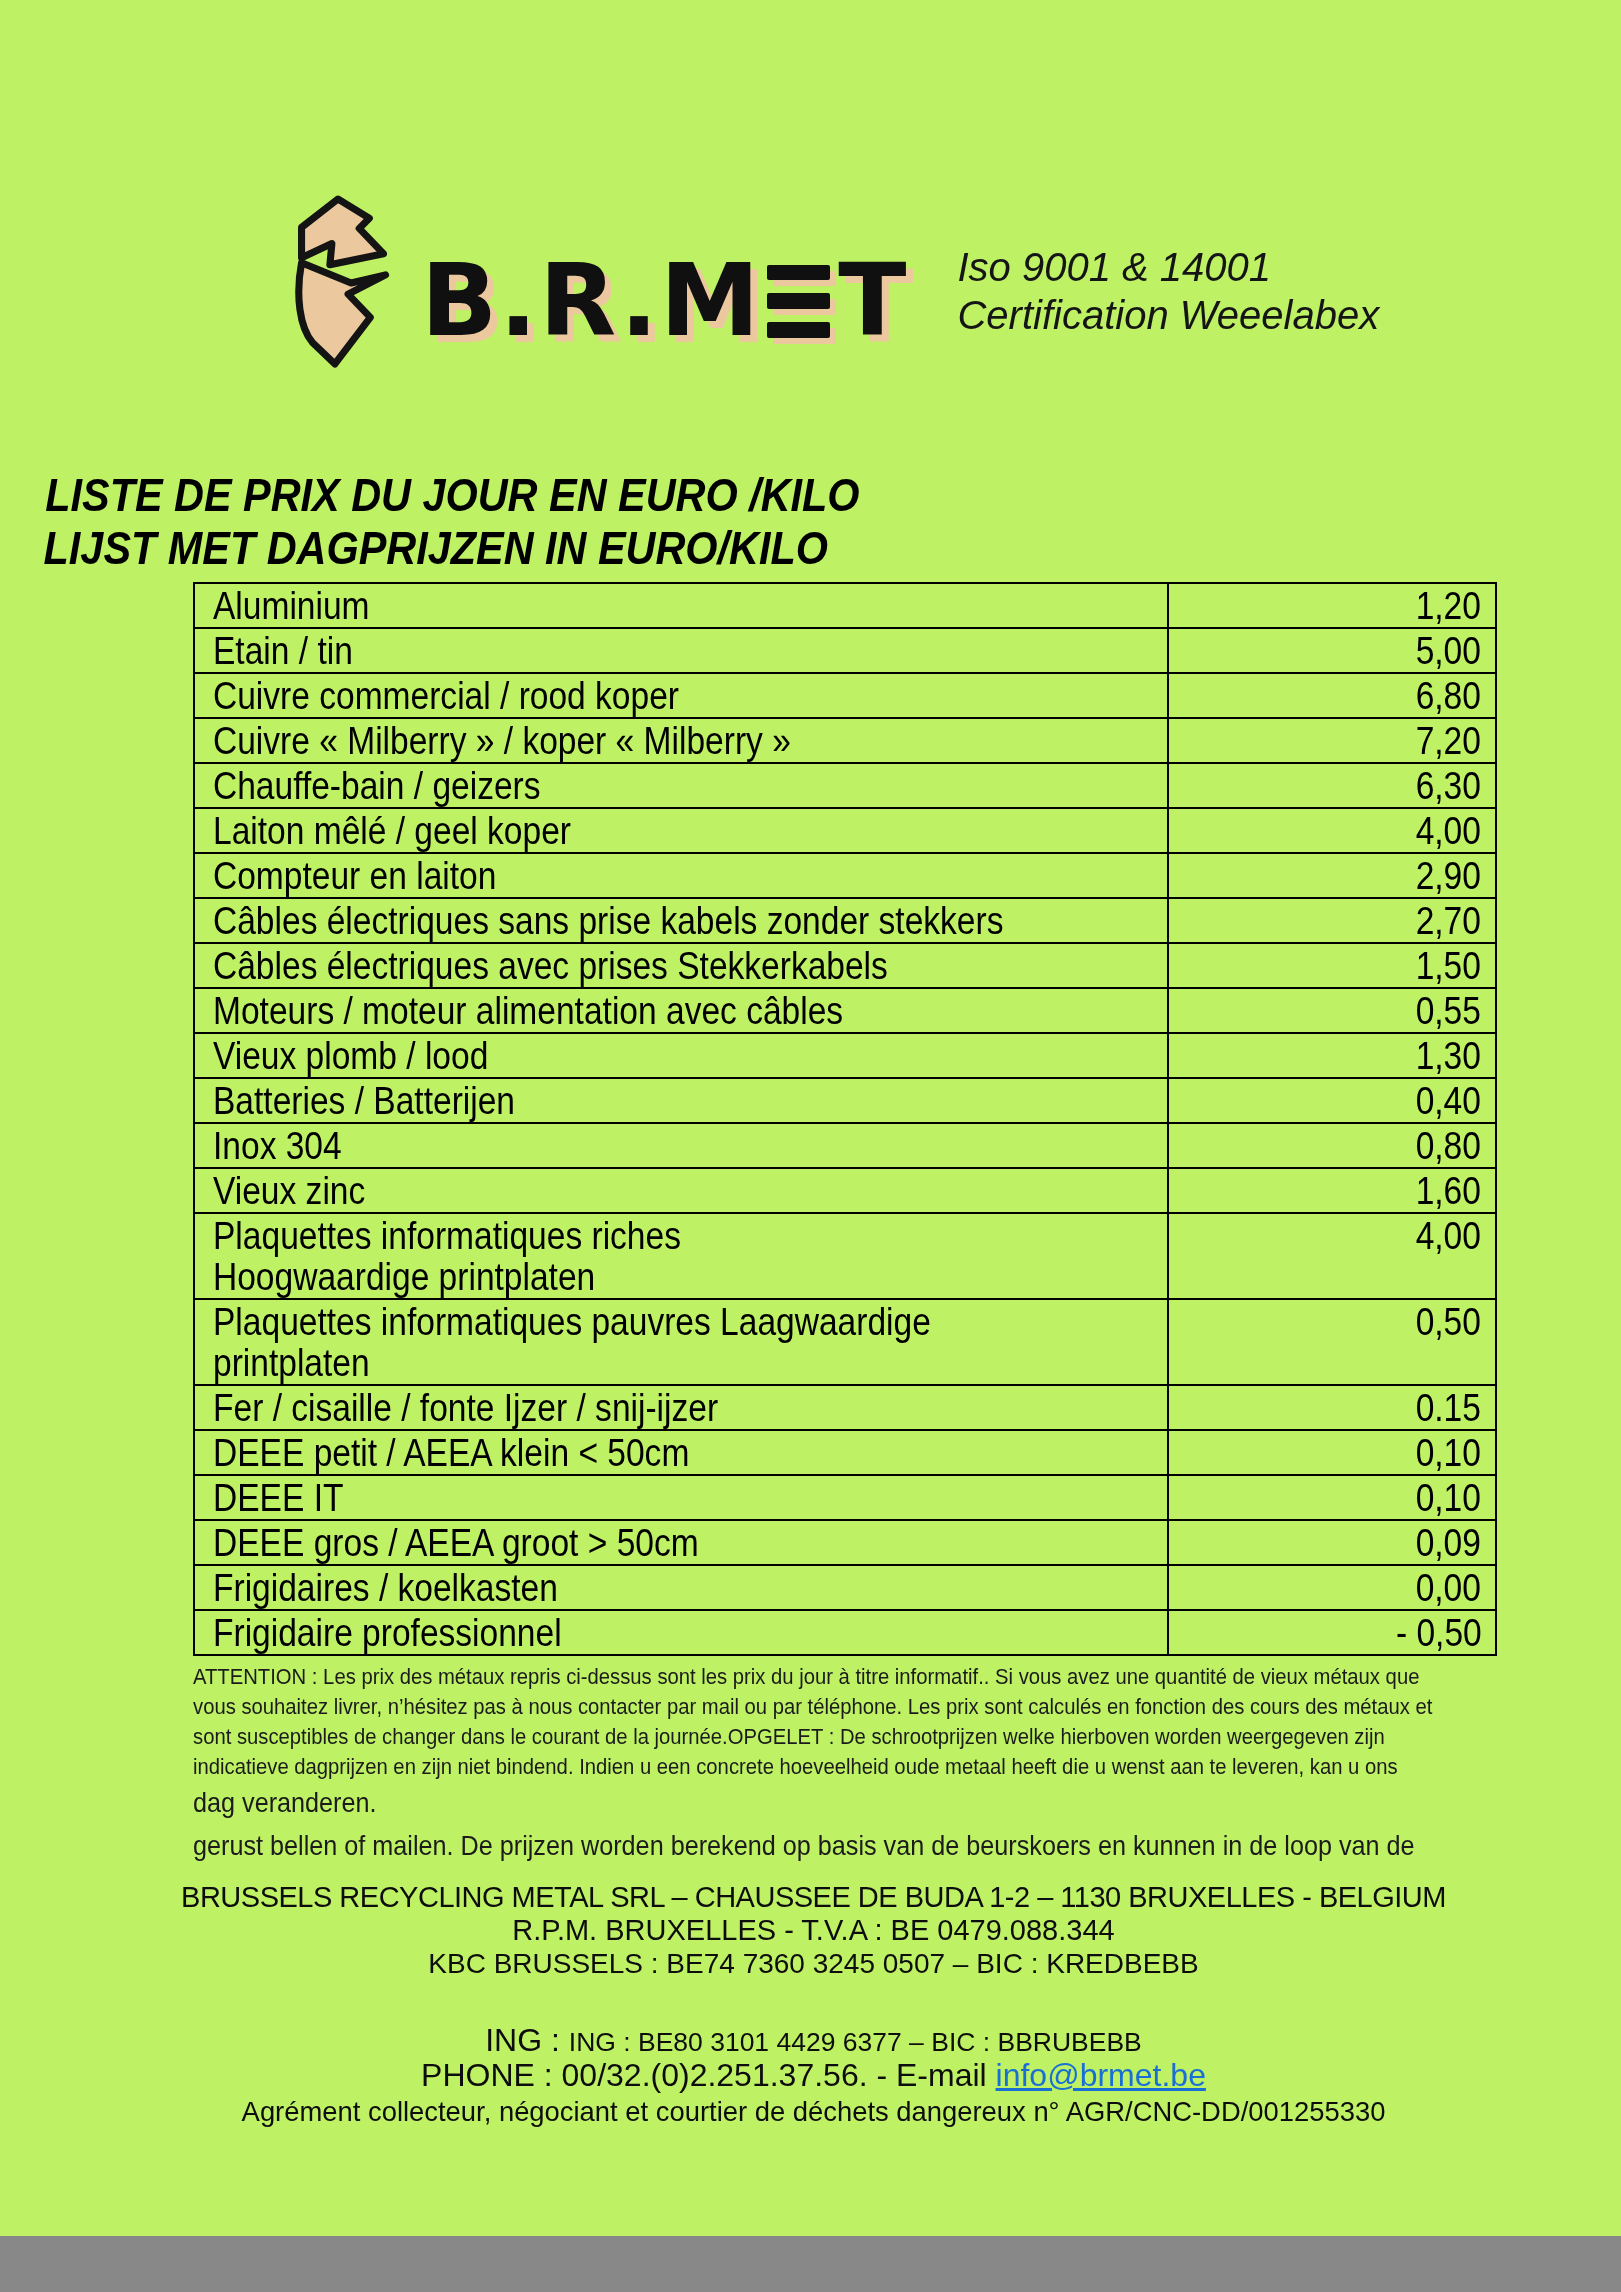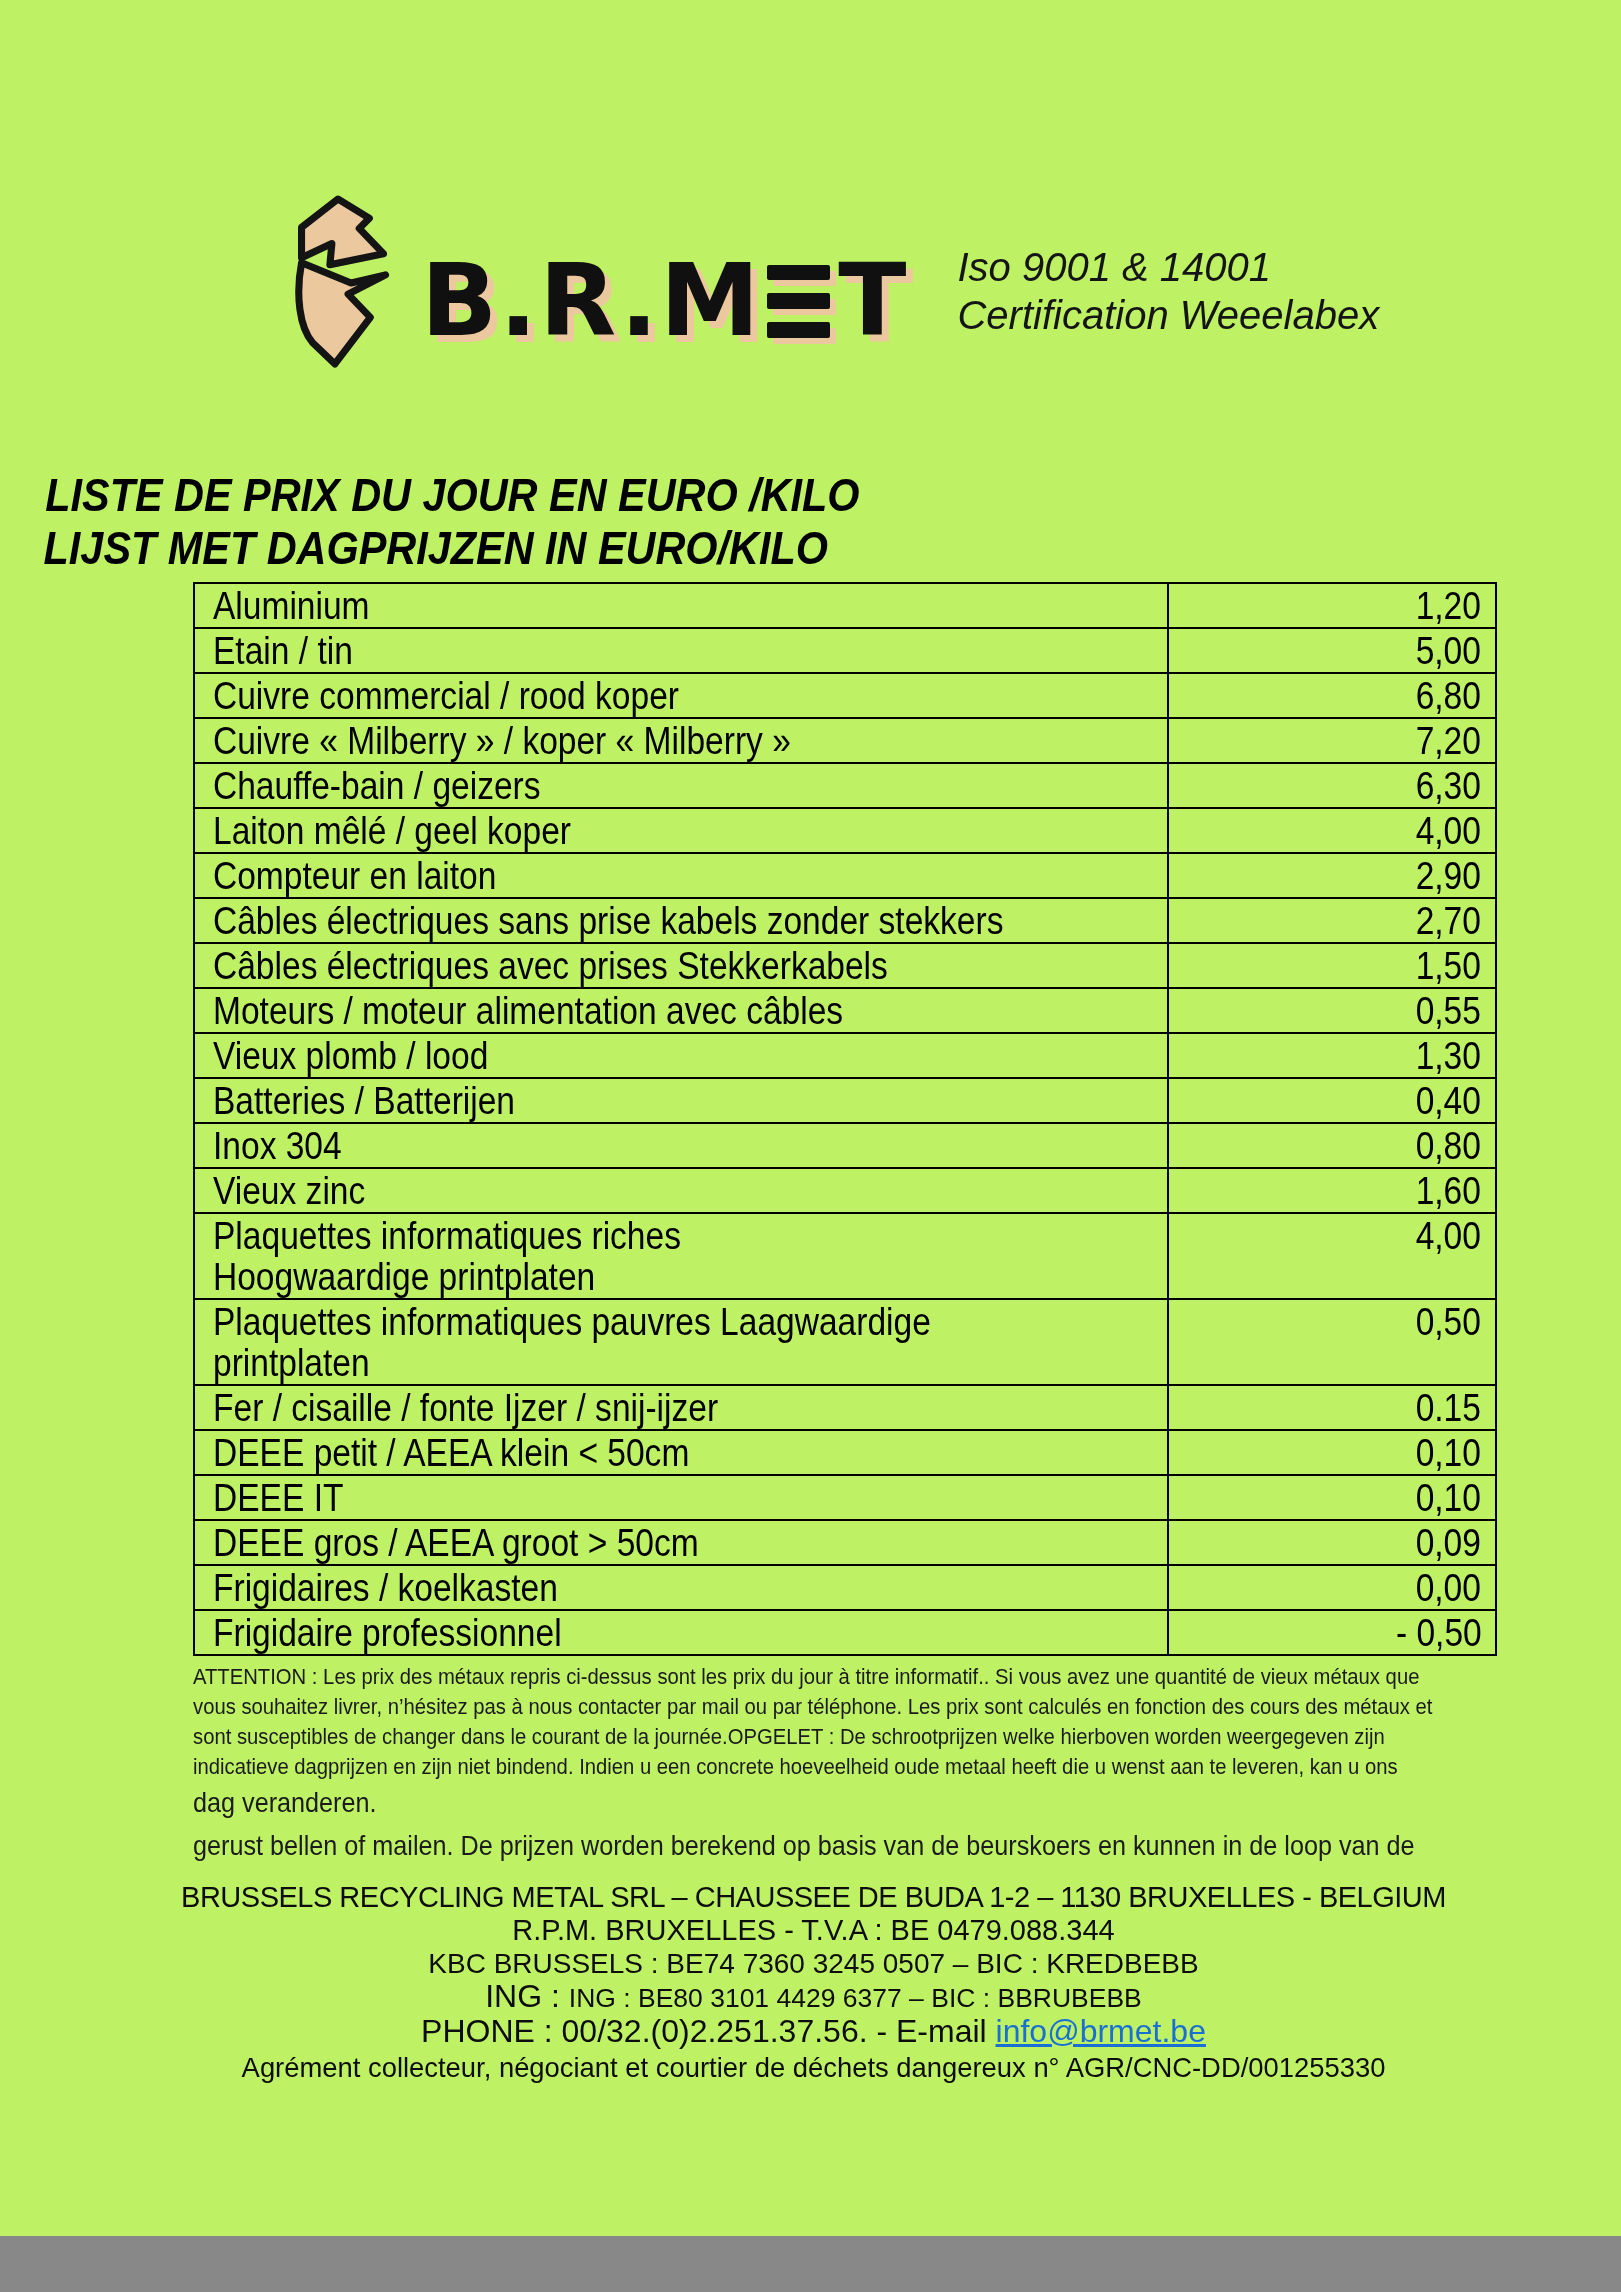--- a/index.html
+++ b/index.html
@@ -41,21 +41,21 @@
   .dl { white-space:nowrap; }
   .dl > span { display:inline-block; transform:scaleX(0.9); transform-origin:0 50%; white-space:nowrap; }
   .dl.small { line-height:28px; } .dl.small > span { font-size:22.5px; }
   .dl.large { line-height:39px; } .dl.large > span { font-size:28px; }
   
   .footer { margin:11.8px 0 0 159px; width:1309px; text-align:center; color:#0d0d0d; }
   .f { line-height:33px; }
   .f1 { font-size:29px; letter-spacing:-0.5px; }
   .f2 { font-size:29px; }
   .f3 { font-size:28px; }
-  .f4 { font-size:26.5px; } .f4 .big { font-size:32px; }
+  .f4 { font-size:26.5px;margin-top:44px; } .f4 .big { font-size:32px; }
   .f5 { font-size:32px; }
   .f6 { font-size:27.4px; margin-top:2.9px; }
   a.mail { color:#1a6fd4; text-decoration:underline; }
 </style>
 </head>
 <body>
 
 <div class="page">
 
   <div class="logo-row">

